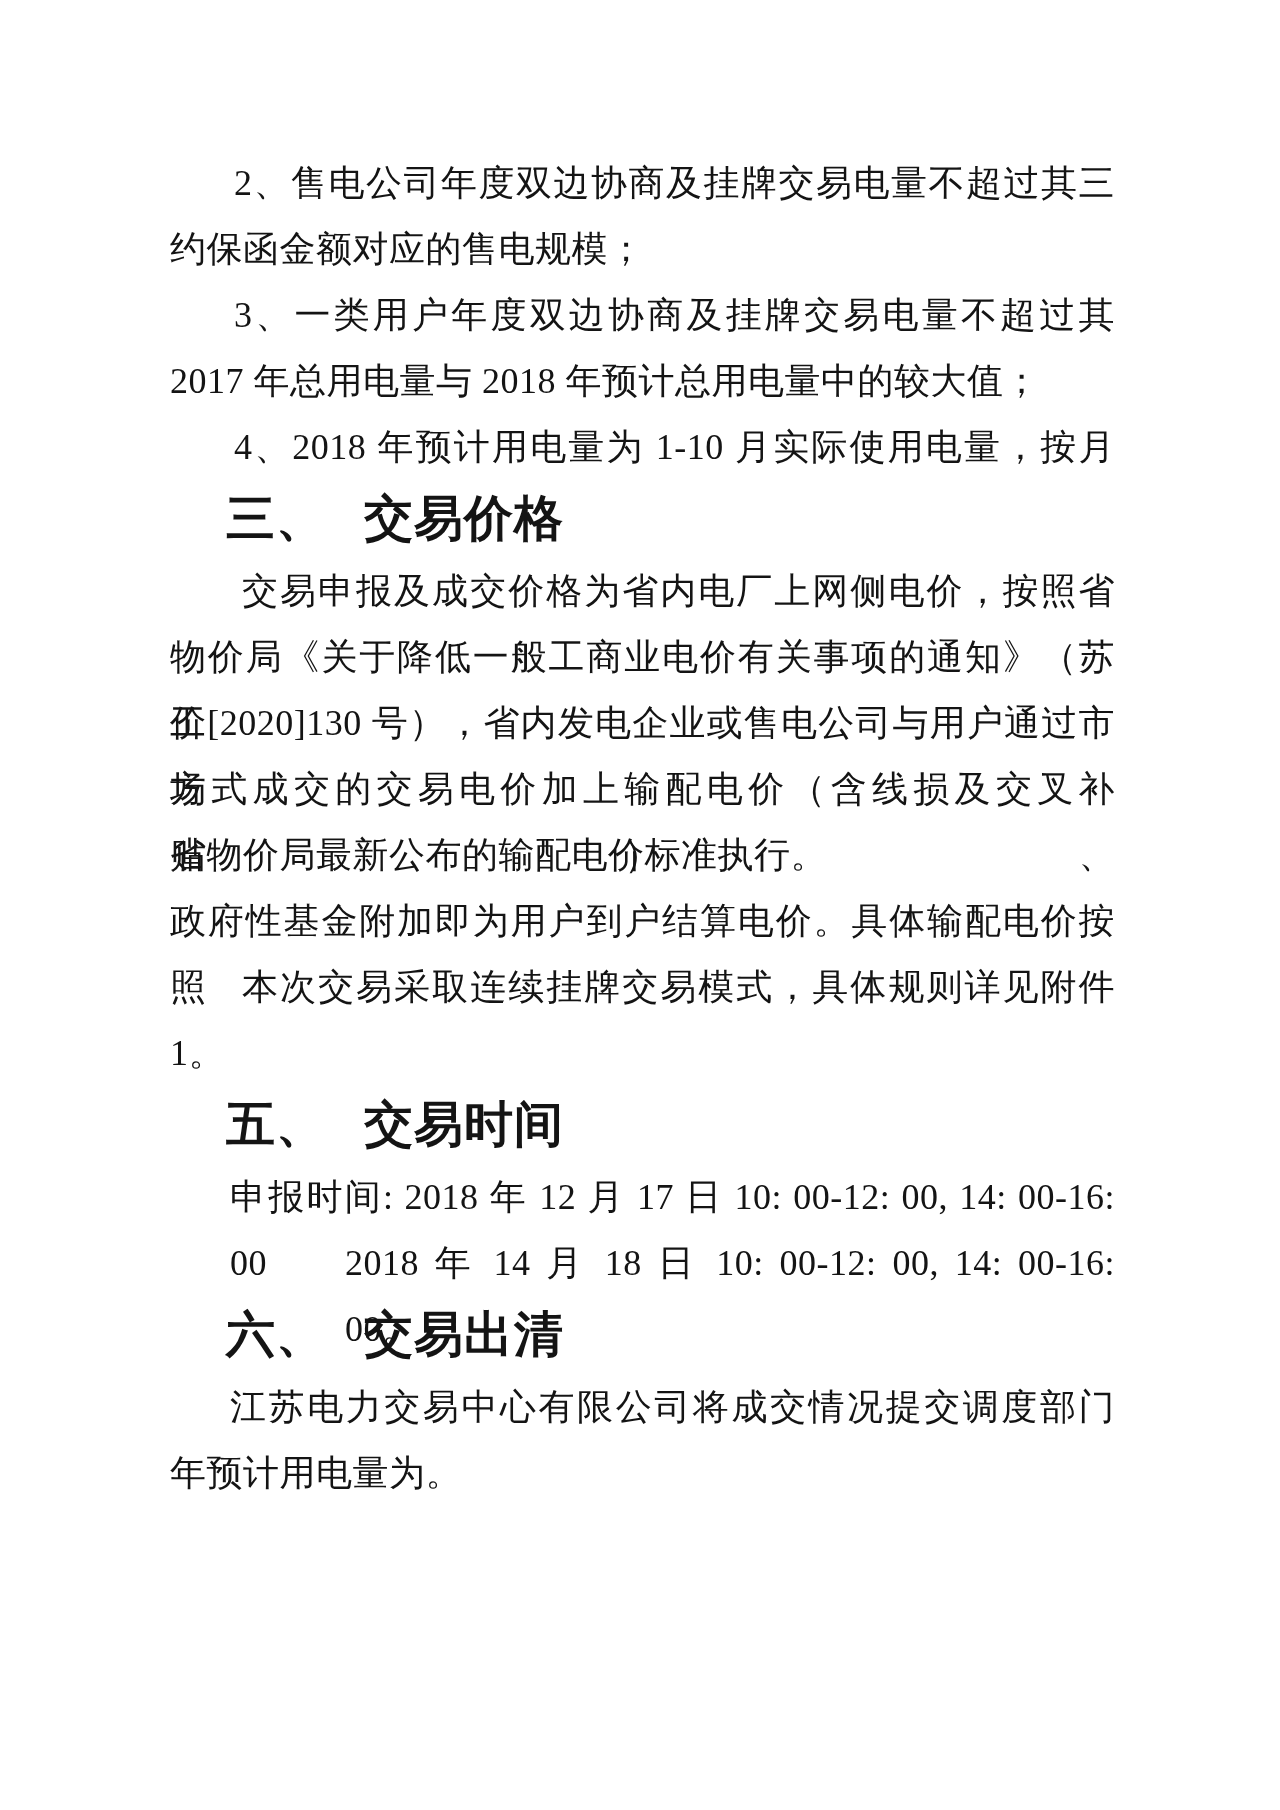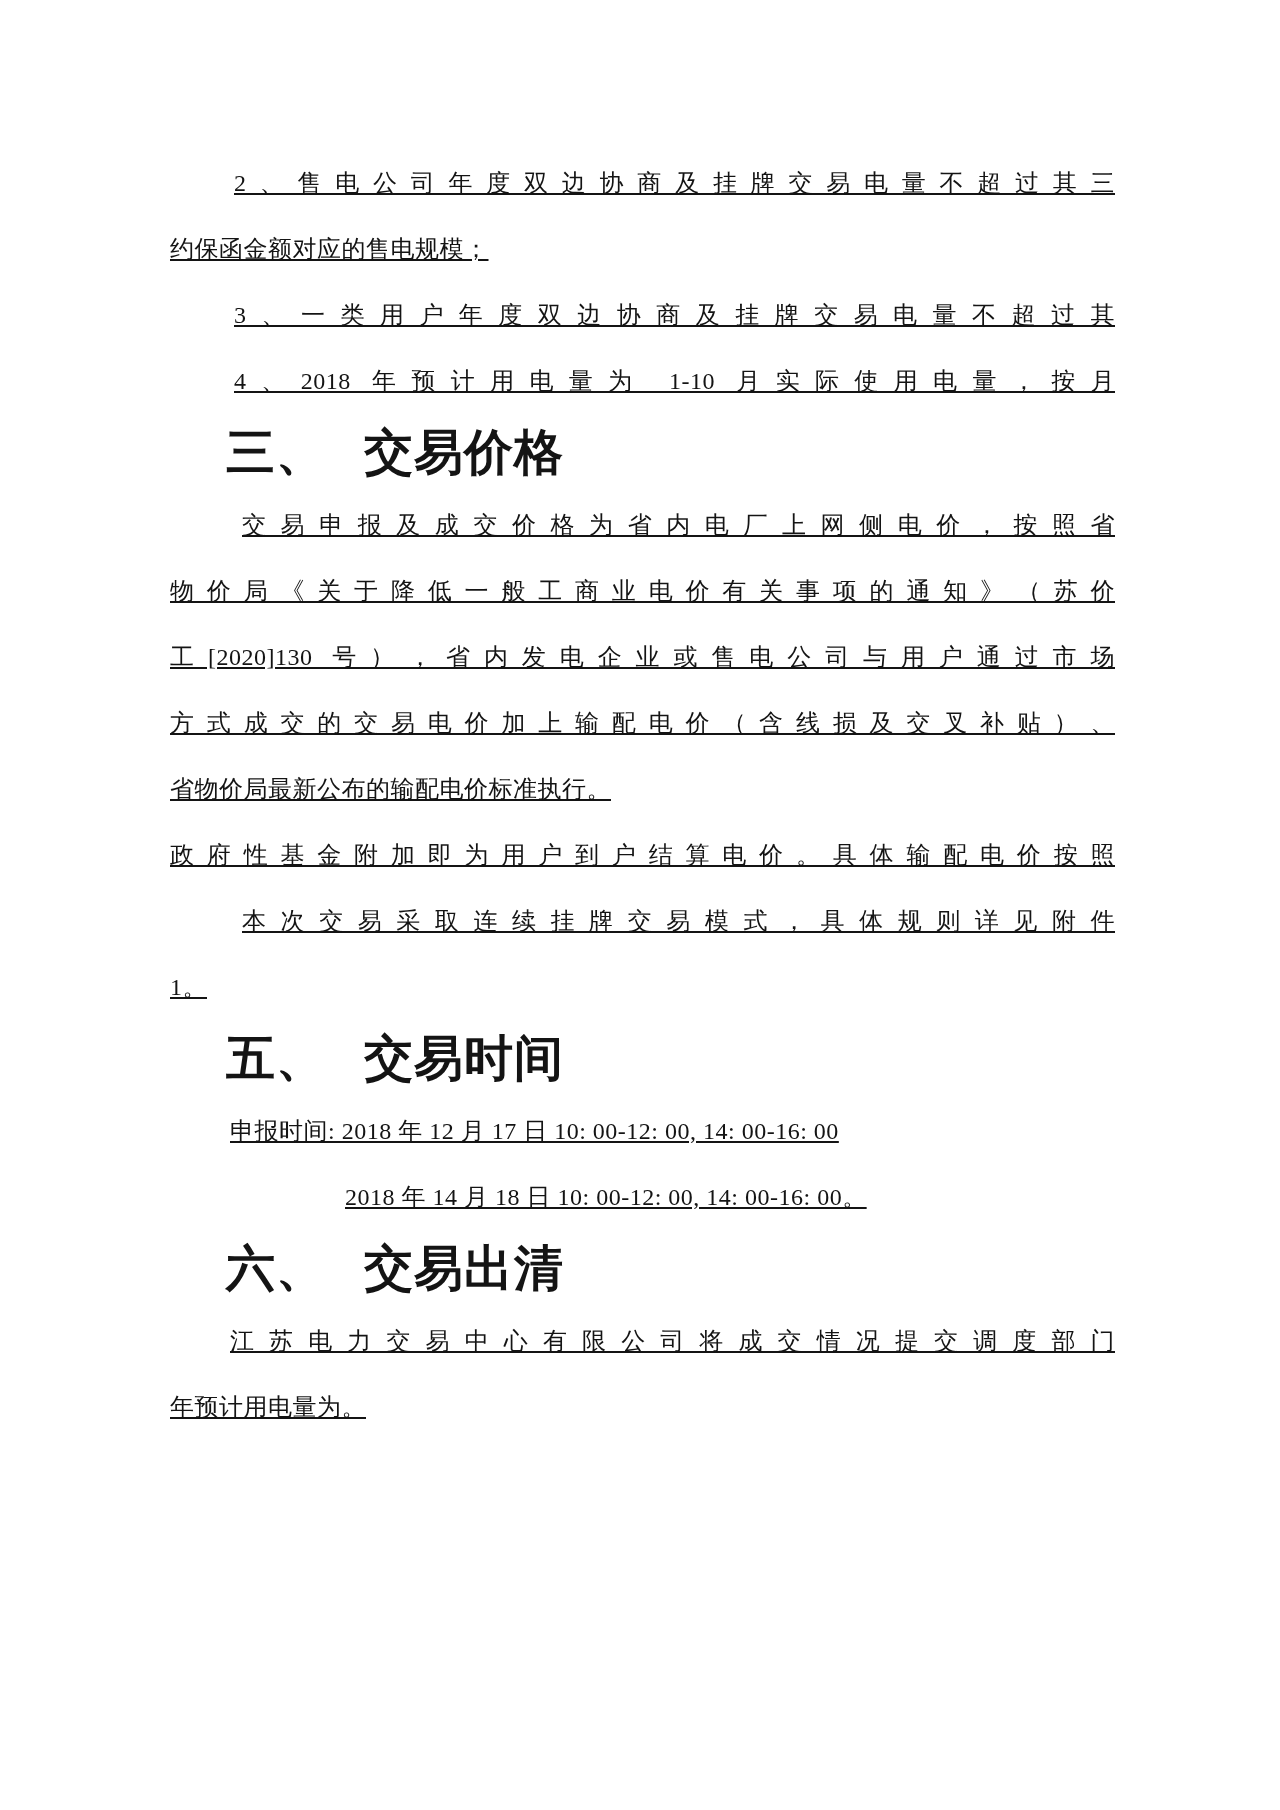--- a/index.html
+++ b/index.html
@@ -14,27 +14,26 @@
     margin: 0 auto;
     background: #ffffff;
     color: #141414;
     font-family: "Liberation Serif", "DejaVu Serif", serif;
     overflow: hidden;
   }
   .doc-body {
     padding: 150px 165px 0 170px; 
   }
   .line {
-    font-size: 24px;
+    font-size: 36px;
     height: 66px;
     line-height: 66px;
     text-align: justify;
     text-align-last: left;
     letter-spacing: 0.5px;
-    text-decoration: underline;
   }
   .line.full {
     text-align-last: justify;
     text-justify: inter-character;
   }
   .line.first-line { padding-left: 64px; }
   .line.para-start { padding-left: 72px; }
   .line.small-indent { padding-left: 60px; }
   .line.date-cont { padding-left: 175px; }
   .heading {
@@ -48,20 +47,21 @@
   .heading-title { margin-left: 38px; }
 </style>
 </head>
 <body>
 
 <div class="page">
   <main class="doc-body">
       <div class="line first-line full">2、售电公司年度双边协商及挂牌交易电量不超过其三</div>
       <div class="line">约保函金额对应的售电规模；</div>
       <div class="line first-line full">3、一类用户年度双边协商及挂牌交易电量不超过其</div>
+      <div class="line">2017 年总用电量与 2018 年预计总用电量中的较大值；</div>
       <div class="line first-line full">4、2018 年预计用电量为 1-10 月实际使用电量，按月</div>
       <div class="heading"><span>三、</span><span class="heading-title">交易价格</span></div>
       <div class="line para-start full">交易申报及成交价格为省内电厂上网侧电价，按照省</div>
       <div class="line full">物价局《关于降低一般工商业电价有关事项的通知》（苏价</div>
       <div class="line full">工[2020]130 号），省内发电企业或售电公司与用户通过市场</div>
       <div class="line full">方式成交的交易电价加上输配电价（含线损及交叉补贴）、</div>
       <div class="line">省物价局最新公布的输配电价标准执行。</div>
       <div class="line full">政府性基金附加即为用户到户结算电价。具体输配电价按照</div>
       <div class="line para-start full">本次交易采取连续挂牌交易模式，具体规则详见附件</div>
       <div class="line">1。</div>

